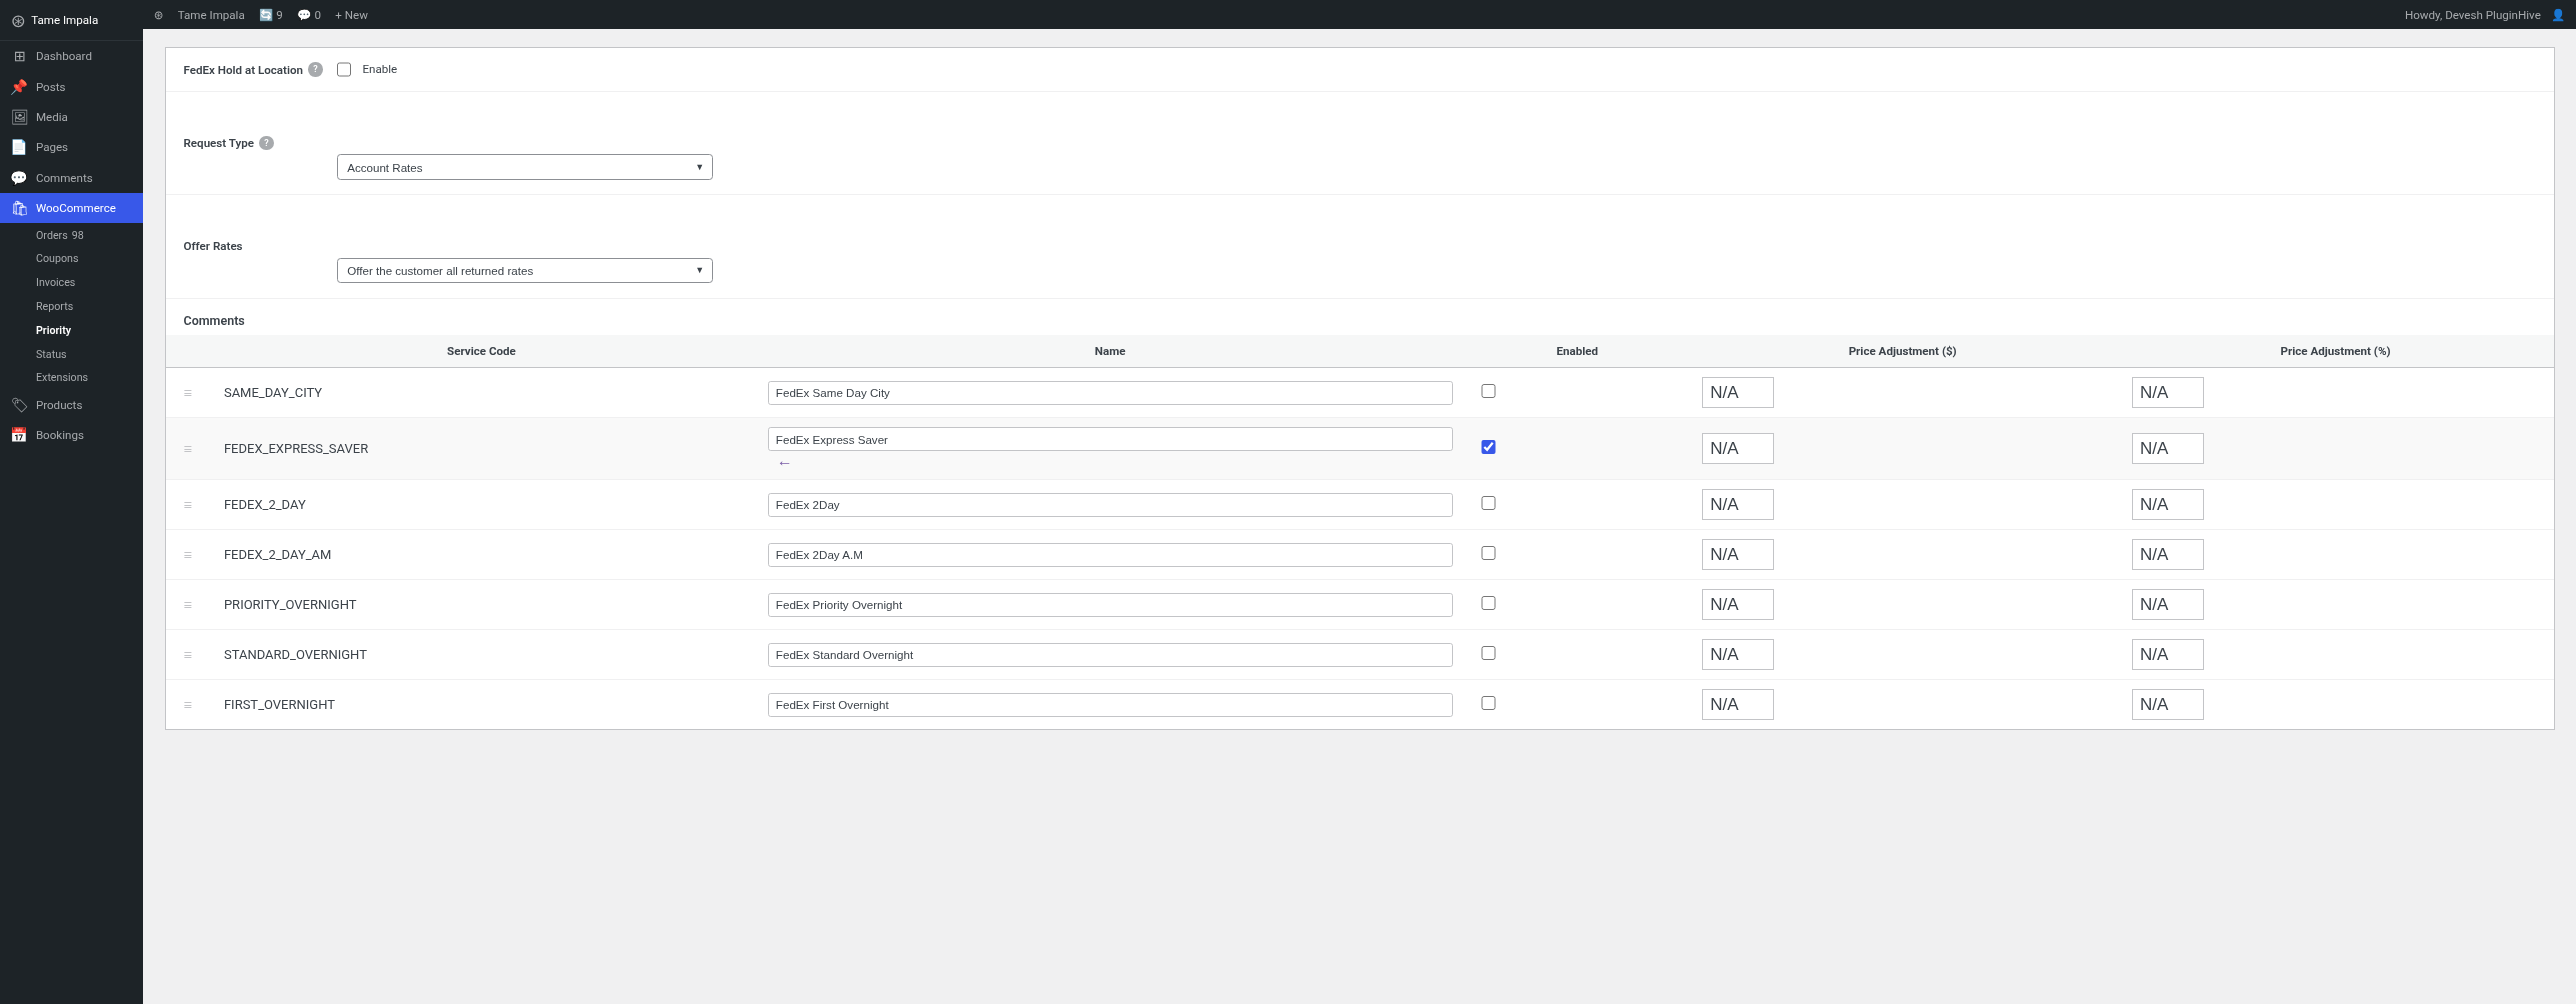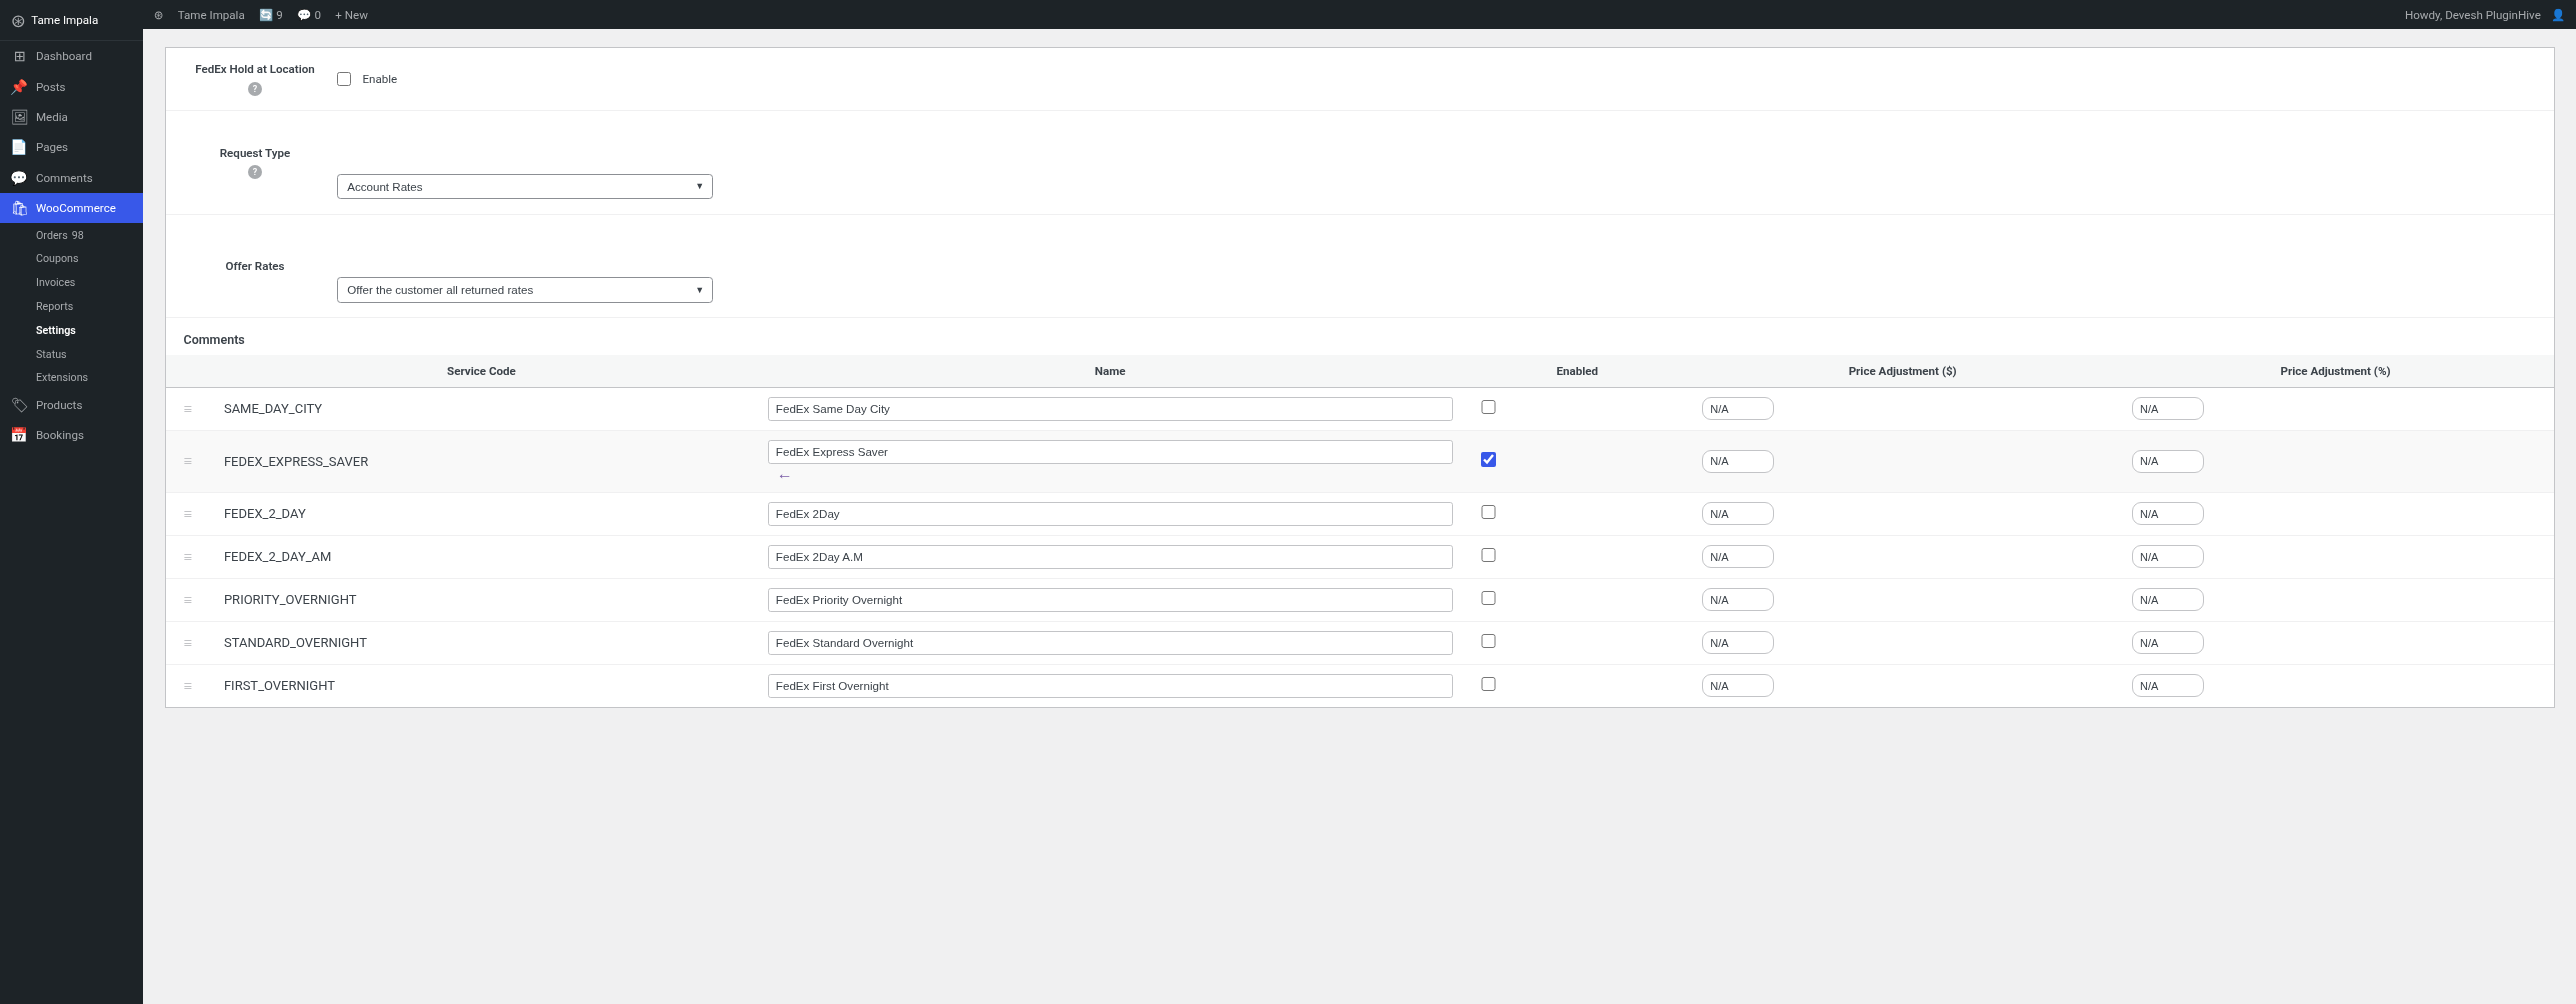--- a/index.html
+++ b/index.html
@@ -101,23 +101,22 @@
       border-bottom: 0.9px solid #f0f0f1;
       gap: 10.7px;
     }
     .field-label {
       font-weight: 600;
       font-size: 11.6px;
       color: #3c434a;
       width: 143px;
       flex-shrink: 0;
       display: flex;
-      align-items: center;
+      align-items: flex-end;
       gap: 5.4px;
-      flex-direction: column;
     }
     .field-help {
       display: inline-flex;
       align-items: center;
       justify-content: center;
       width: 14.3px;
       height: 14.3px;
       border-radius: 50%;
       background: #a7aaad;
       color: #fff;
@@ -222,22 +221,22 @@
 
     .enabled-checkbox {
       width: 14.3px;
       height: 14.3px;
       cursor: pointer;
     }
     .price-input {
       width: 72px;
       padding: 4.5px 7.2px;
       border: 0.9px solid #c3c4c7;
-      border-radius: 9px;
-      font-size: 11px;
+      border-radius: 0;
+      font-size: 17px;
       color: #3c434a;
       background: #fff;
     }
 
     .arrow-indicator {
       display: inline-block;
       color: #8b5e9e;
       font-size: 18px;
       margin-left: 9px;
     }
@@ -290,21 +289,21 @@
     <div class="sub-nav-item">
       <span>Coupons</span>
     </div>
     <div class="sub-nav-item">
       <span>Invoices</span>
     </div>
     <div class="sub-nav-item">
       <span>Reports</span>
     </div>
     <div class="sub-nav-item active">
-      <span>Settings</span>
+      <span>Priority</span>
     </div>
     <div class="sub-nav-item">
       <span>Status</span>
     </div>
     <div class="sub-nav-item">
       <span>Extensions</span>
     </div>
   </div>
 
   <div class="nav-group">

